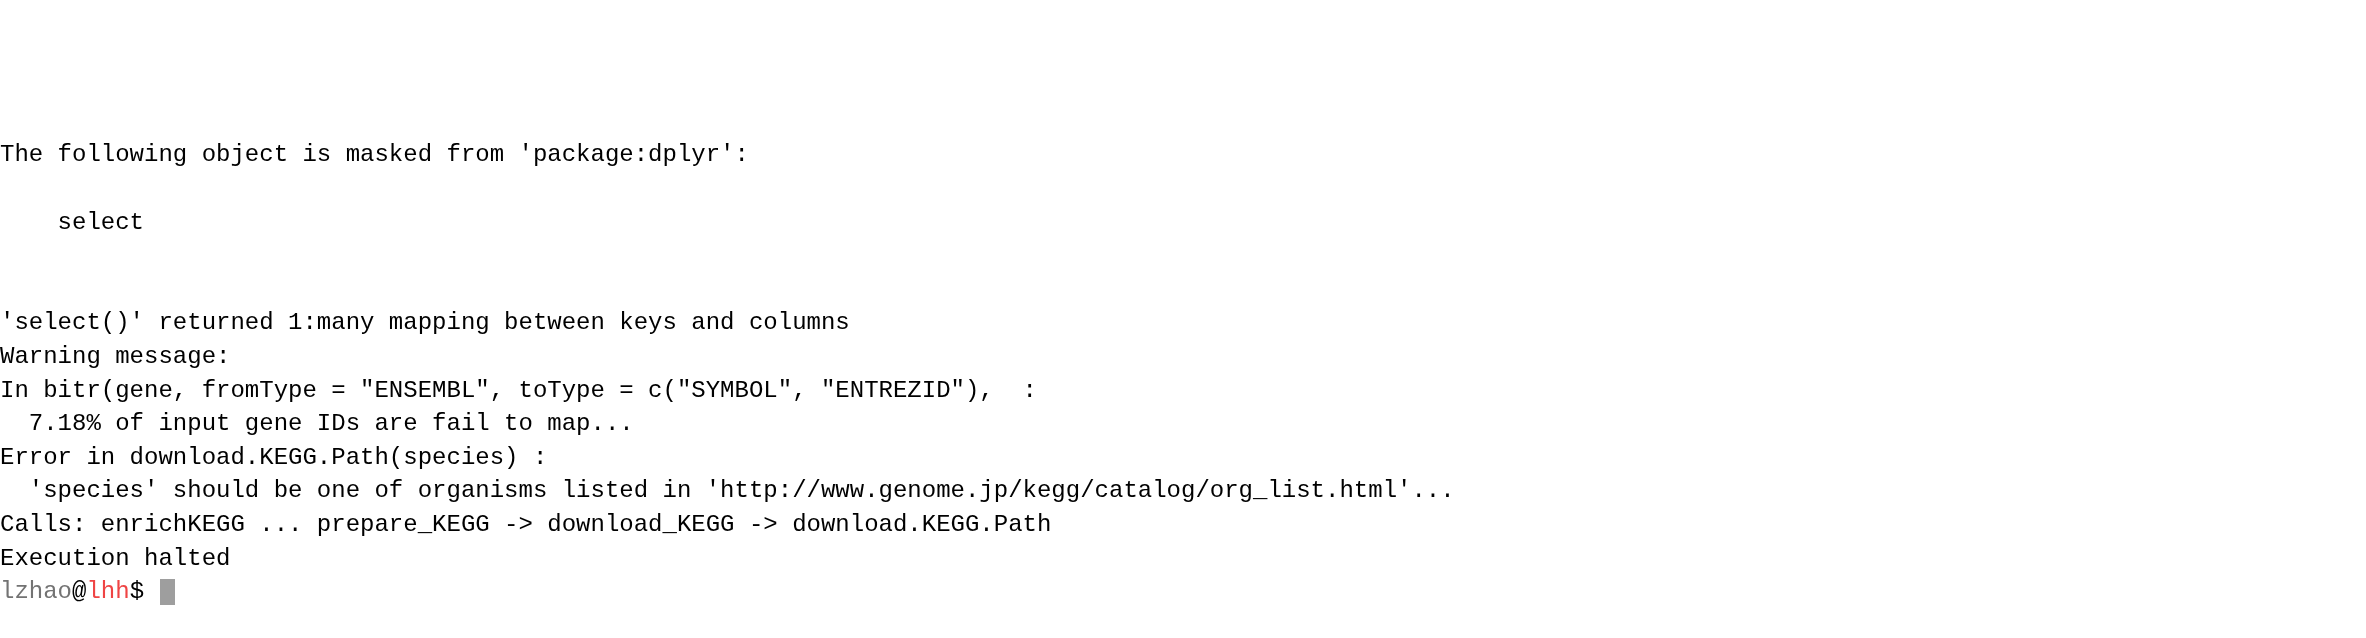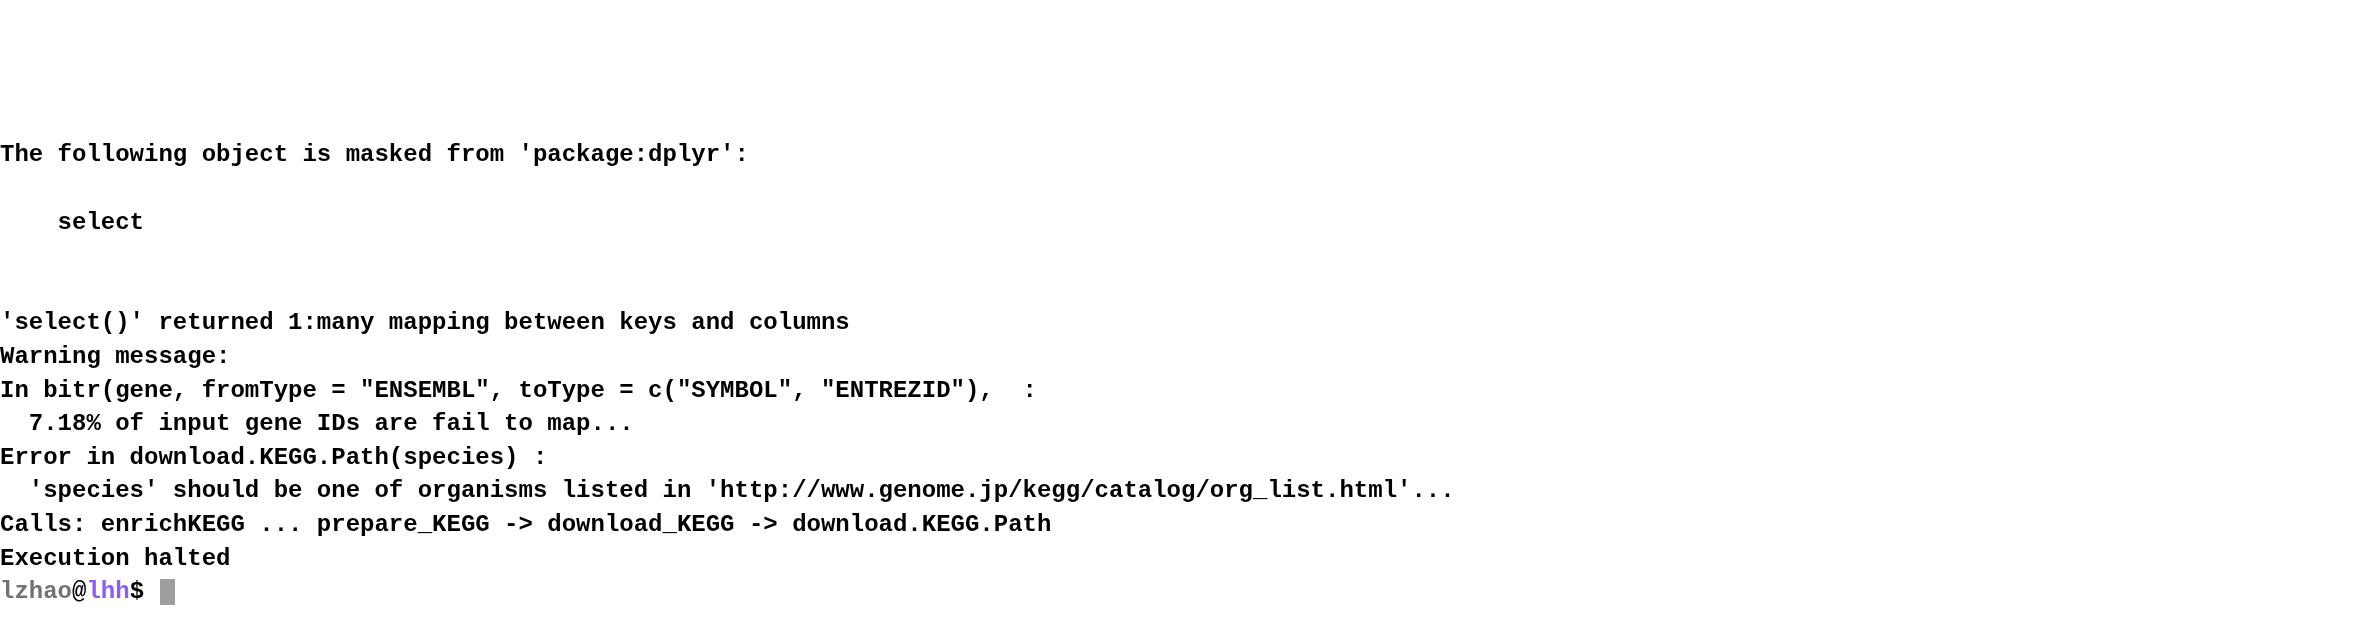--- a/index.html
+++ b/index.html
@@ -16,30 +16,29 @@
       white-space: pre;
       padding: 4px 0;
       overflow: hidden;
     }
     .terminal-output {
       display: block;
     }
     .line {
       display: block;
       min-height: 1.4em;
-      font-weight: bold;
     }
     .prompt-user {
       color: #737373;
     }
     .prompt-at {
       color: #000000;
     }
     .prompt-host {
-      color: #8b5cf6;
+      color: #ef4444;
     }
     .prompt-dollar {
       color: #000000;
     }
     .cursor {
       display: inline-block;
       width: 0.6em;
       height: 1.1em;
       background: #9e9e9e;
       vertical-align: text-bottom;

